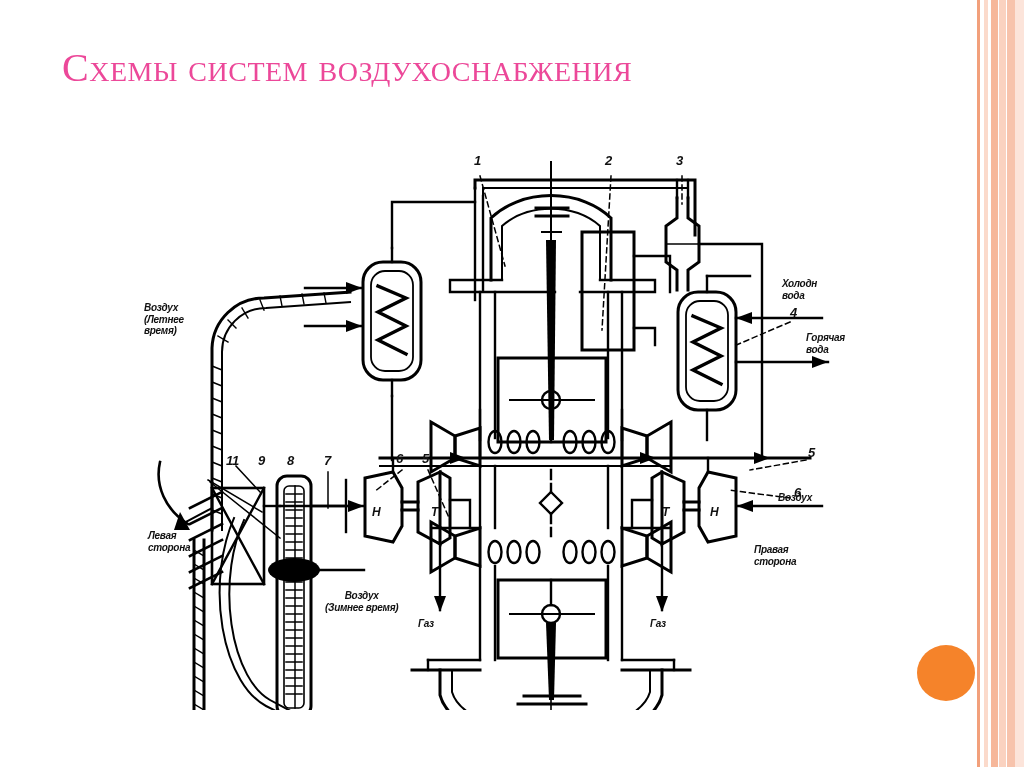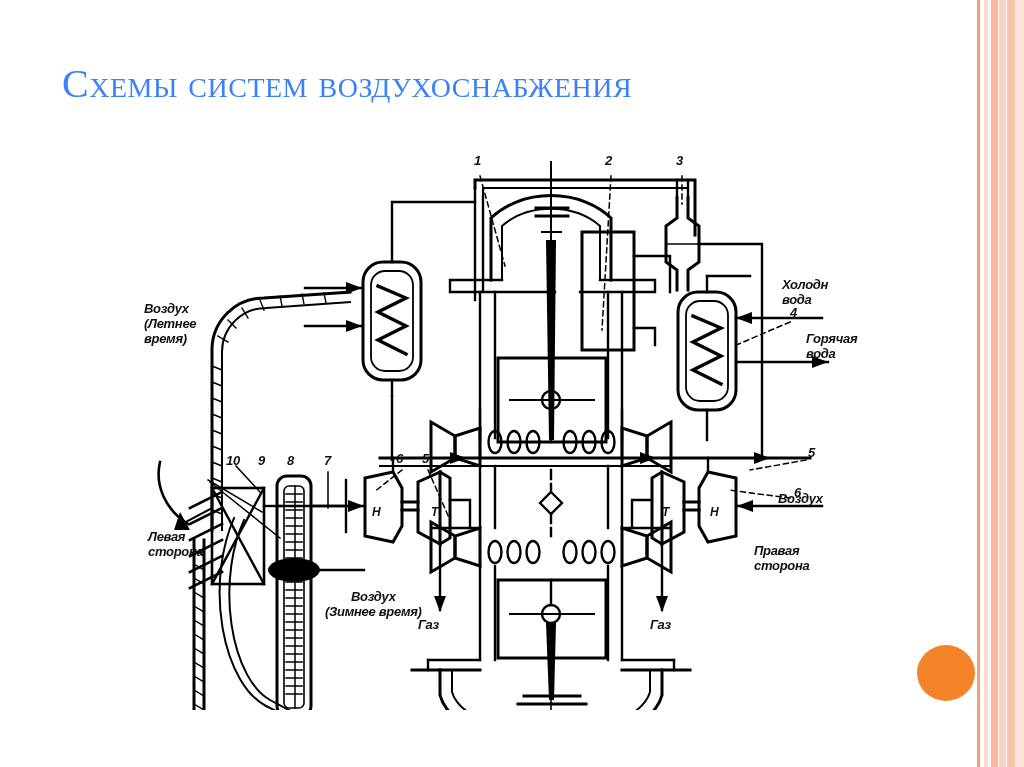--- a/index.html
+++ b/index.html
@@ -24,27 +24,27 @@
   .stripe{position:absolute;top:0;height:767px;}
 
   .deco-circle{
     position:absolute;
     border-radius:50%;
   }
 
   
   .title{
     position:absolute;
-    left:62px;top:60px;
+    left:62px;top:44px;
     width:820px;
     font-family:"Liberation Serif", serif;
     font-size:40px;
     font-variant:small-caps;
     letter-spacing:0.5px;
-    color:#3b82f6;
+    color:#ec4899;
     white-space:nowrap;
   }
 
   
   .diagram{
     position:absolute;
     left:150px;top:140px;
     width:720px;height:570px;
   }
   .diagram svg{display:block;}
@@ -52,21 +52,21 @@
   .lbl{
     position:absolute;
     font-family:"Liberation Sans", sans-serif;
     font-style:italic;
     font-weight:bold;
     color:#111;
     white-space:pre;
     line-height:1.15;
     letter-spacing:-0.3px;
   }
-  .lbl-txt{font-size:13px;}
+  .lbl-txt{font-size:10px;}
   .lbl-num{font-size:13px;font-style:italic;font-weight:bold;}
   .lbl-ht{font-size:12px;font-style:italic;font-weight:bold;}
 </style>
 </head>
 <body>
 
 <div id="slide">
 
   <div class="stripes">
     <div class="stripe" style="right:44px;width:3px;background:#F2A07B;"></div>
@@ -396,21 +396,21 @@
     <div class="lbl lbl-num" style="left:455px;top:14px;">2</div>
     <div class="lbl lbl-num" style="left:526px;top:14px;">3</div>
     <div class="lbl lbl-num" style="left:640px;top:166px;">4</div>
     <div class="lbl lbl-num" style="left:272px;top:312px;">5</div>
     <div class="lbl lbl-num" style="left:658px;top:306px;">5</div>
     <div class="lbl lbl-num" style="left:246px;top:312px;">6</div>
     <div class="lbl lbl-num" style="left:644px;top:346px;">6</div>
     <div class="lbl lbl-num" style="left:174px;top:314px;">7</div>
     <div class="lbl lbl-num" style="left:137px;top:314px;">8</div>
     <div class="lbl lbl-num" style="left:108px;top:314px;">9</div>
-    <div class="lbl lbl-num" style="left:76px;top:314px;">10</div>
+    <div class="lbl lbl-num" style="left:76px;top:314px;">11</div>
 
     <div class="lbl lbl-ht" style="left:222px;top:366px;">Н</div>
     <div class="lbl lbl-ht" style="left:281px;top:366px;">Т</div>
     <div class="lbl lbl-ht" style="left:512px;top:366px;">Т</div>
     <div class="lbl lbl-ht" style="left:560px;top:366px;">Н</div>
 
   </div>
 </div>
 
 </body></html>

